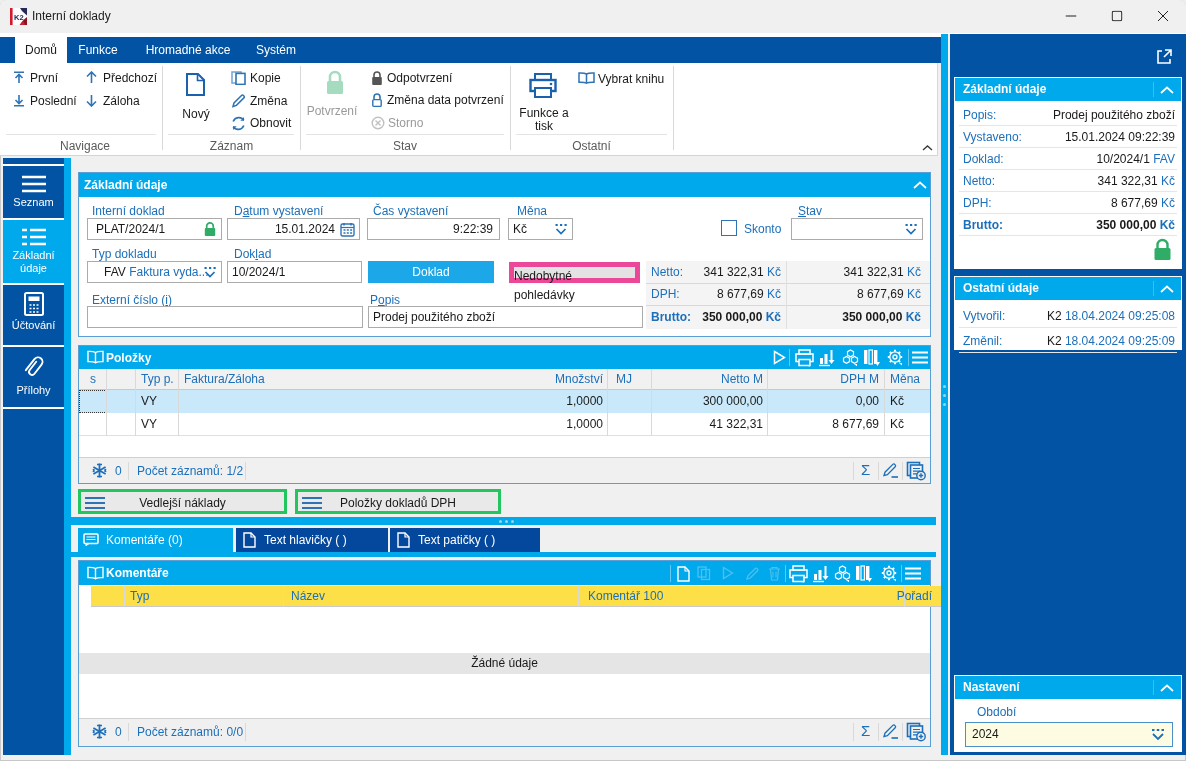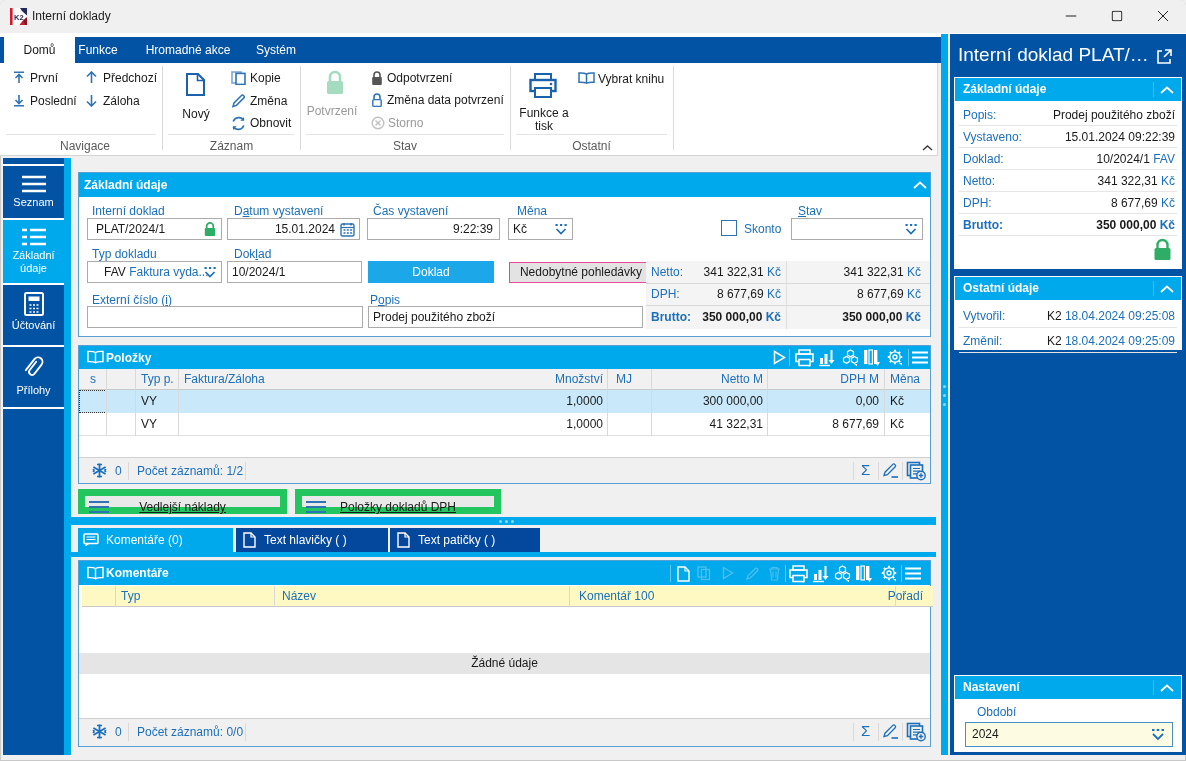--- a/index.html
+++ b/index.html
@@ -35,21 +35,21 @@
 .panel { position:absolute; background:#fff; border:1px solid #5a9fd4; }
 .phead { position:absolute; left:0; top:0; right:0; height:24px; background:#00a8ec; color:#fff; }
 .phead .tt { position:absolute; top:5px; font-weight:bold; font-size:12px; }
 .chev { position:absolute; }
 .flabel { position:absolute; color:#1c6fba; font-size:12px; }
 .field { position:absolute; height:22px; background:#fff; border:1px solid #ababab; font-size:12px; color:#1a1a1a; line-height:20px; }
 .colsep { position:absolute; width:1px; background:#d9d9d9; }
 .rowline { position:absolute; height:1px; background:#d9d9d9; }
 .ftr { position:absolute; left:0; right:0; bottom:0; height:26px; background:#f0f0f0; border-top:1px solid #d0d0d0; }
 .blue { color:#1c6fba; }
-.gbtn { position:absolute; height:23px; background:#e9e9e9; border:7px solid #22c55e; font-size:12px; color:#1a1a1a; text-align:center;text-decoration:underline; }
+.gbtn { position:absolute; height:23px; background:#e9e9e9; border:3px solid #22c55e; font-size:12px; color:#1a1a1a; text-align:center; }
 
 #rsplit { position:absolute; left:941px; top:34px; width:7px; height:721px; background:#00a8ec; }
 #rwhite { position:absolute; left:948px; top:34px; width:2px; height:721px; background:#f0f0f0; }
 #rpanel { position:absolute; left:950px; top:34px; width:236px; height:721px; background:#0253a4; }
 .card { position:absolute; left:4px; width:228px; background:#fff; border:1px solid #fff; }
 .card .chead { position:relative; height:23px; background:#00a8ec; color:#fff; }
 .card .chead .tt { position:absolute; left:8px; top:4px; font-weight:bold; font-size:12px; }
 .crow { position:relative; height:22px; border-bottom:1px solid #e6e6e6; margin:0 4px; }
 .crow .lb { position:absolute; left:4px; top:4px; color:#1c6fba; }
 .crow .vl { position:absolute; right:2px; top:4px; color:#1a1a1a; white-space:nowrap; }
@@ -78,21 +78,21 @@
         </svg>
       </div>
     <div class="winbtn" style="left:1140px">
         <svg width="11" height="11" viewBox="0 0 11 11">
           <path d="M0.5,0.5 L10.5,10.5 M10.5,0.5 L0.5,10.5" stroke="#222" stroke-width="1"></path>
         </svg>
       </div>
   </div>
   <div id="strip"></div>
   <div id="tabbar">
-    <div class="rtab active" style="left:4px;width:71px">Domů</div>
+    <div class="rtab active" style="left:15px;width:52px">Domů</div>
     <div class="rtab" style="left:63px;width:70px">Funkce</div>
     <div class="rtab" style="left:133px;width:110px">Hromadné akce</div>
     <div class="rtab" style="left:243px;width:66px">Systém</div>
   </div>
   <div id="ribbon">
 
     <div class="gsep" style="left:162px"></div>
     <div class="gsep" style="left:300px"></div>
     <div class="gsep" style="left:510px"></div>
     <div class="gsep" style="left:673px"></div>
@@ -261,21 +261,21 @@
       <div class="flabel" style="left:13px;top:74px">Typ dokladu</div>
       <div class="flabel" style="left:155px;top:74px">Dok<u>l</u>ad</div>
       <div class="field" style="left:8px;top:88px;width:135px;padding-left:16px">FAV <span class="blue">Faktura vyda...</span>
         <svg class="abs" style="right:3px;top:4px" width="16" height="14" viewBox="0 0 16 14">
             <path d="M2.5,2 h2.2 M7,2 h2.2 M11.5,2 h2.2" stroke="#1c6fba" stroke-width="2.2"></path>
             <path d="M3.5,6 L8,10.5 L12.5,6" fill="none" stroke="#1c6fba" stroke-width="1.7"></path>
           </svg>
       </div>
       <div class="field" style="left:148px;top:88px;width:135px;padding-left:4px">10/2024/1</div>
       <div class="abs" style="left:289px;top:88px;width:126px;height:22px;background:#1ba7e8;color:#fff;text-align:center;line-height:22px">Doklad</div>
-      <div class="abs" style="left:430px;top:89px;width:144px;height:21px;background:#e3e3e3;border:1px solid #ec4899;color:#1a1a1a;text-align:center;line-height:19px">Nedobytné pohledávky</div>
+      <div class="abs" style="left:430px;top:89px;width:131px;height:21px;background:#e3e3e3;border:5px solid #ec4899;color:#1a1a1a;line-height:19px">Nedobytné pohledávky</div>
       <div class="abs" id="sumbox" style="left:567px;top:88px;width:284px;height:68px;background:#f4f4f4">
         <div style="position:absolute;left:0;top:0;width:284px;height:22px">
           <span class="blue" style="position:absolute;left:5px;top:4px">Netto:</span>
           <span style="position:absolute;right:149px;top:4px">341 322,31 <span class="blue">Kč</span></span>
           <span style="position:absolute;right:9px;top:4px">341 322,31 <span class="blue">Kč</span></span>
         </div>
         <div class="rowline" style="left:0;top:22px;width:284px"></div>
         <div style="position:absolute;left:0;top:22px;width:284px;height:22px">
           <span class="blue" style="position:absolute;left:5px;top:4px">DPH:</span>
           <span style="position:absolute;right:149px;top:4px">8 677,69 <span class="blue">Kč</span></span>
@@ -526,21 +526,21 @@
                 <path d="M8,0.8 V2.6 M8,13.4 V15.2 M0.8,8 H2.6 M13.4,8 H15.2 M2.9,2.9 L4.2,4.2 M11.8,11.8 L13.1,13.1 M13.1,2.9 L11.8,4.2 M4.2,11.8 L2.9,13.1"></path>
               </g>
             </g>
             <path d="M12,14 l3,0 l0,2.4 z" fill="#fff"></path>
           </svg>
         <div class="colsep" style="left:822px;top:4px;height:17px;background:#66c9f2"></div>
         <svg class="abs" style="left:826px;top:6px" width="16" height="13" viewBox="0 0 16 13">
             <path d="M0,1.5 H16 M0,6.5 H16 M0,11.5 H16" stroke="#fff" stroke-width="1.8"></path>
           </svg>
       </div>
-      <div class="abs" style="left:3px;top:25px;width:851px;height:21px;background:#fef9c3;border-bottom:1px solid #c9c9c9;color:#1c6fba">
+      <div class="abs" style="left:12px;top:25px;width:851px;height:21px;background:#fde047;border-bottom:1px solid #c9c9c9;color:#1c6fba">
         <span class="abs" style="left:39px;top:3px">Typ</span>
         <span class="abs" style="left:200px;top:3px">Název</span>
         <span class="abs" style="left:497px;top:3px">Komentář 100</span>
         <span class="abs" style="right:10px;top:3px">Pořadí</span>
         <div class="colsep" style="left:33px;top:0;height:21px"></div>
         <div class="colsep" style="left:192px;top:0;height:21px"></div>
         <div class="colsep" style="left:487px;top:0;height:21px"></div>
         <div class="colsep" style="left:813px;top:0;height:21px"></div>
       </div>
       <div class="abs" style="left:0;top:92px;width:851px;height:21px;background:#e5e5e5;text-align:center;line-height:21px">Žádné údaje</div>
@@ -573,21 +573,20 @@
       </div>
     </div>
   </div>
   <div id="rsplit">
     <div class="abs" style="left:2px;top:351px;width:3px;height:3px;border-radius:50%;background:#8fd9f8"></div>
     <div class="abs" style="left:2px;top:360px;width:3px;height:3px;border-radius:50%;background:#8fd9f8"></div>
     <div class="abs" style="left:2px;top:369px;width:3px;height:3px;border-radius:50%;background:#8fd9f8"></div>
   </div>
   <div id="rwhite"></div>
   <div id="rpanel">
-    <div style="position:absolute;left:8px;top:10px;width:196px;font-size:19px;color:#fff;white-space:nowrap">Interní doklad PLAT/…</div>
     <svg class="abs" style="left:206px;top:14px" width="17" height="17" viewBox="0 0 17 17">
         <path d="M6,3 H2 V15 H14 V11" fill="none" stroke="#fff" stroke-width="1.6"></path>
         <path d="M9,2 H15 V8 M15,2 L8,9" fill="none" stroke="#fff" stroke-width="1.6"></path>
       </svg>
     <div class="card" style="top:43px;height:192px">
       <div class="chead">
           <span class="tt">Základní údaje</span>
         <div style="position:absolute;right:27px;top:4px;width:1px;height:15px;background:#3fbdf2"></div>
         <svg style="position:absolute;right:7px;top:8px" width="14" height="8" viewBox="0 0 14 8">
             <path d="M1,7 L7,1.5 L13,7" fill="none" stroke="#fff" stroke-width="1.7"></path>

